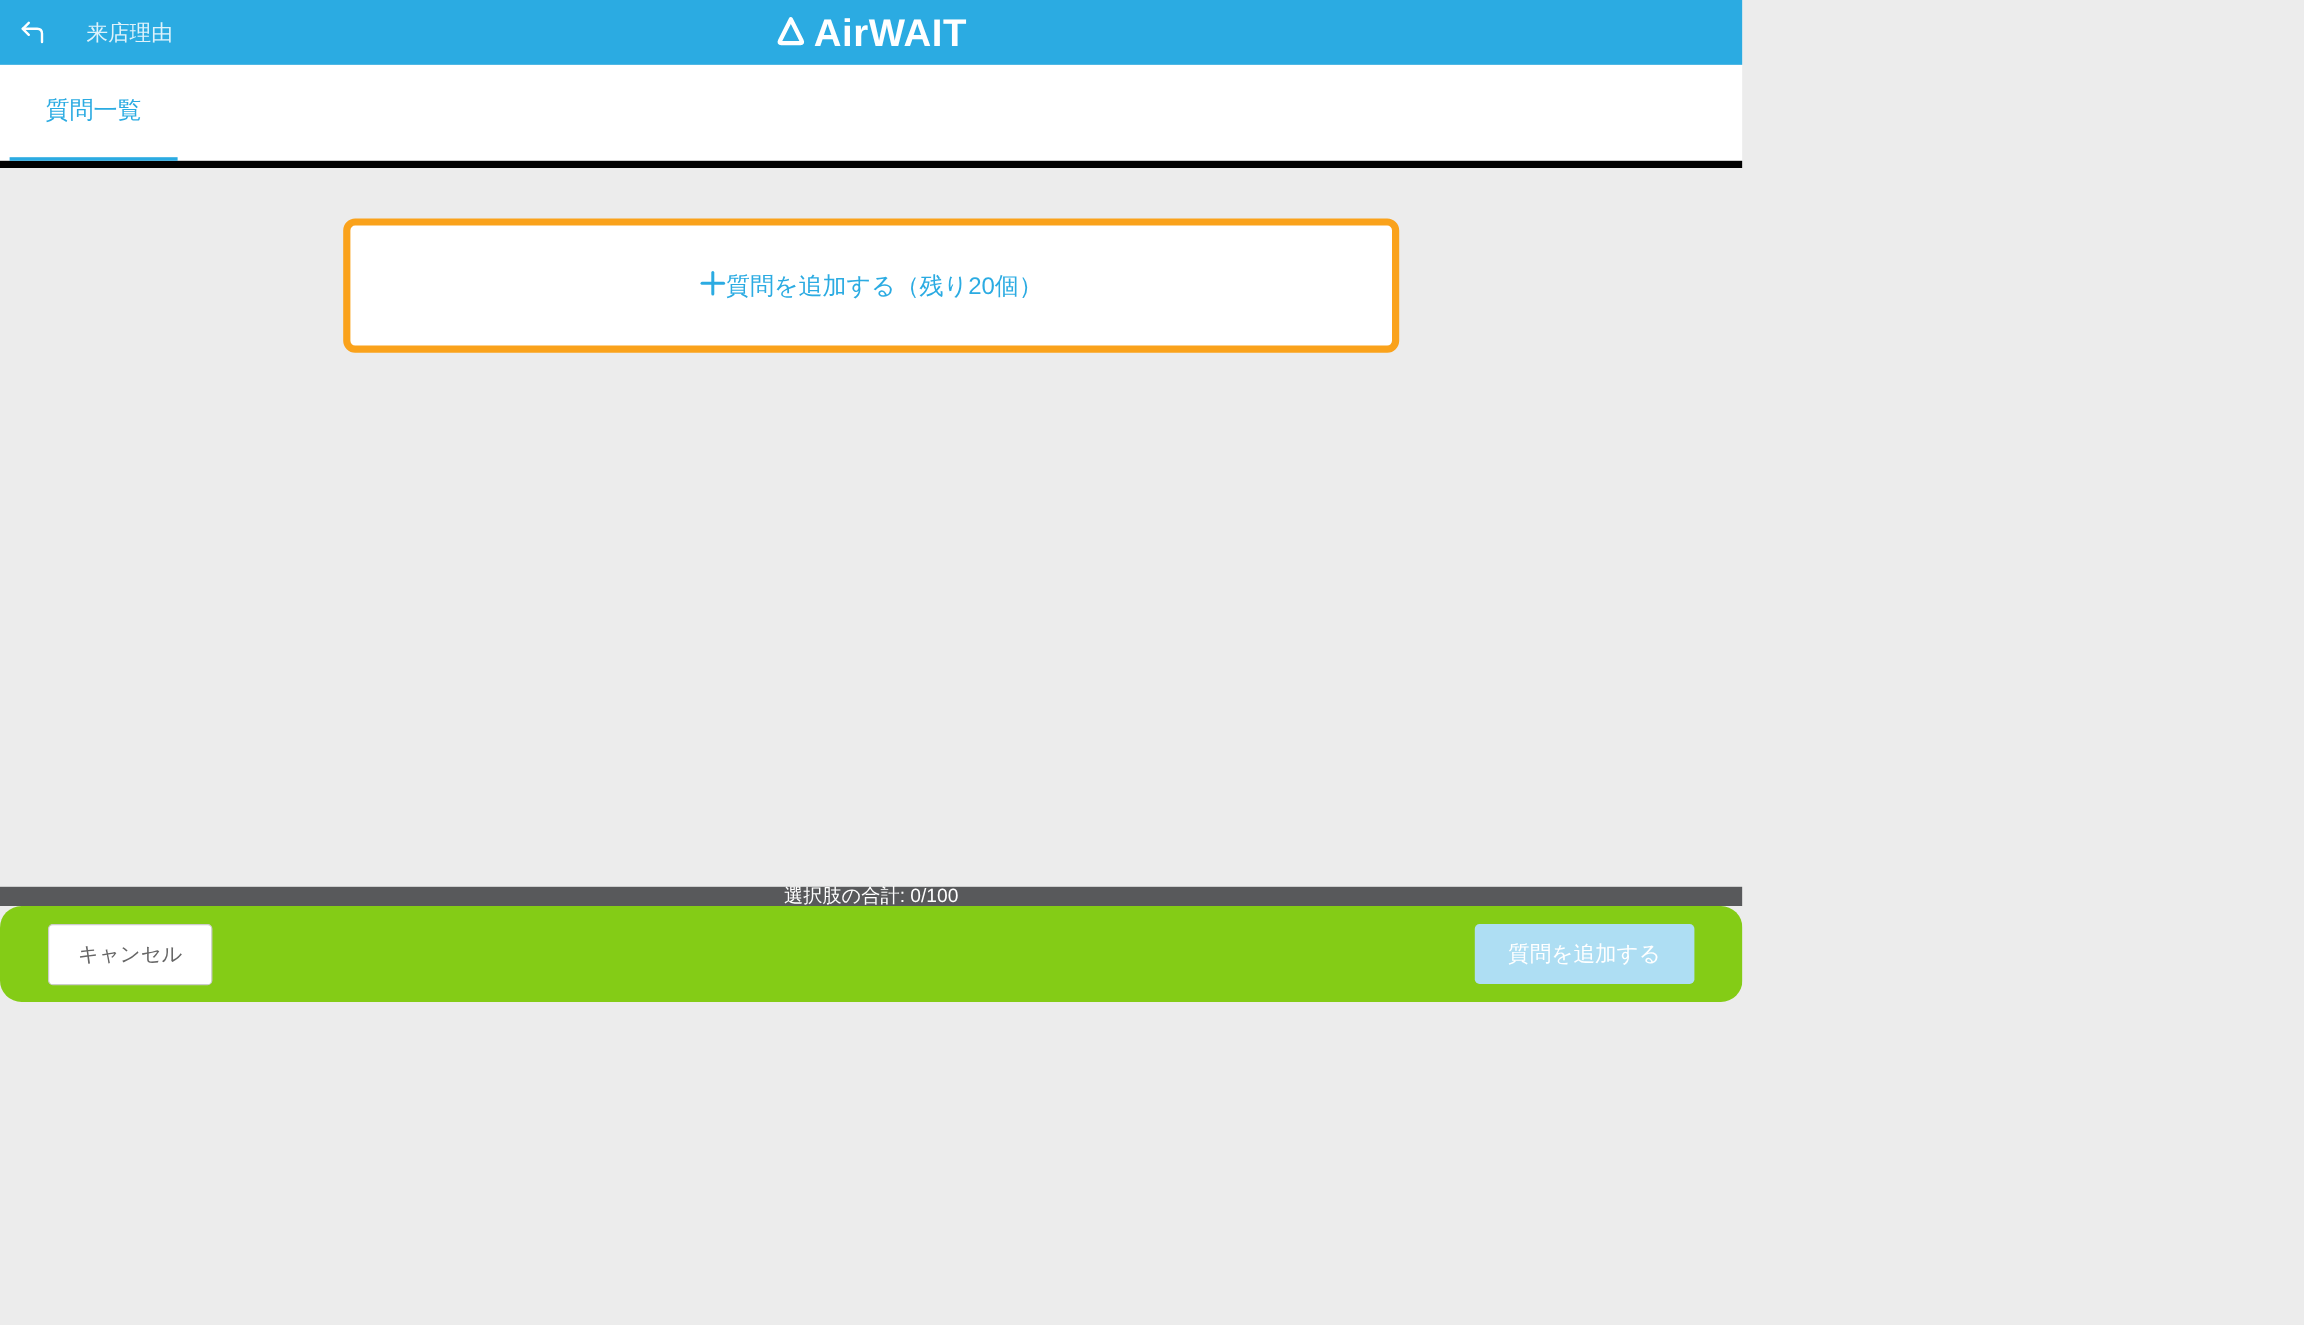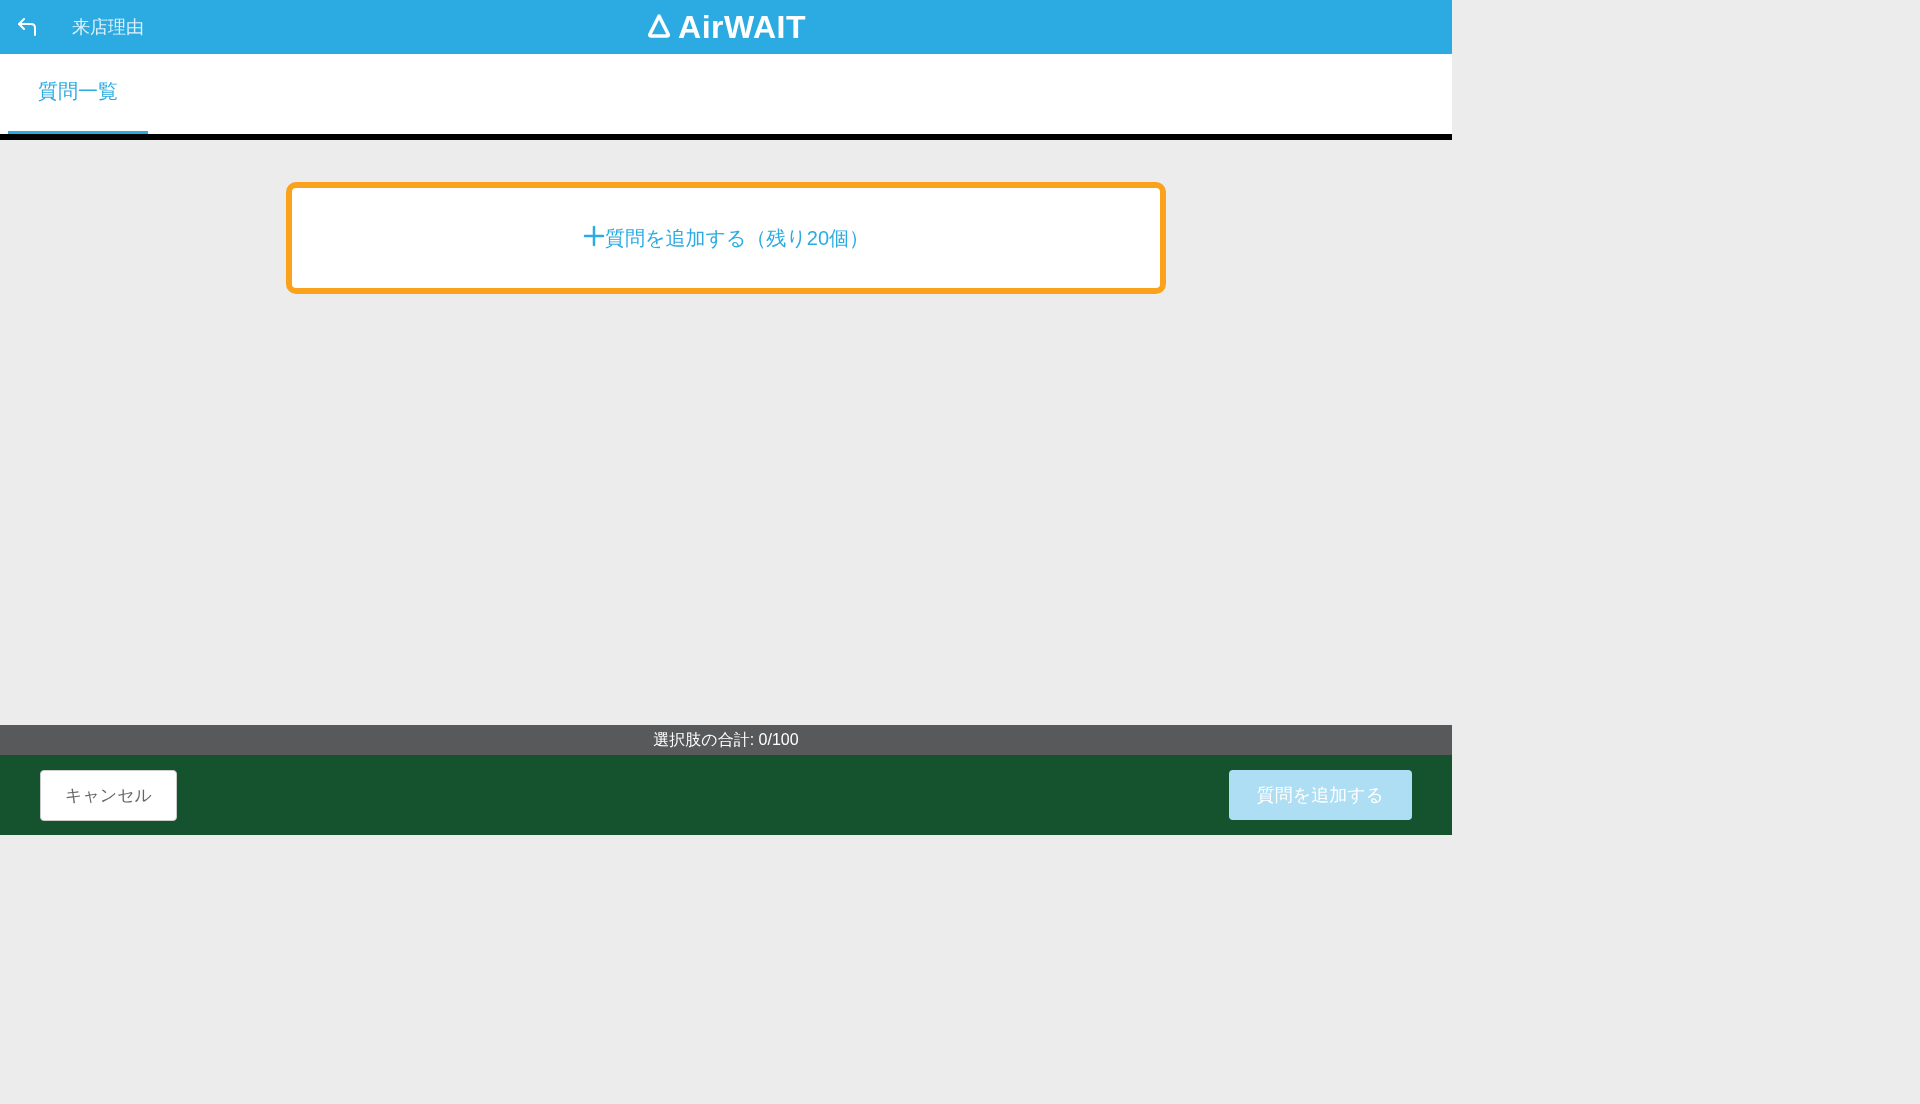--- a/index.html
+++ b/index.html
@@ -147,41 +147,42 @@
     }
     
     .add-question-text {
       color: #2babe2;
       font-size: 20px;
       font-weight: 400;
     }
     
     .status-bar {
       background: #58595b;
-      height: 30px;
+      height: 16px;
       display: flex;
       align-items: center;
       justify-content: center;
       flex-shrink: 0;
       margin-top: 46px;
     }
     
     .status-text {
       color: #ffffff;
       font-size: 16px;
     }
     
     .footer {
-      background: #14532d;
+      background: #84cc16;
       height: 80px;
       display: flex;
       align-items: center;
       justify-content: space-between;
       padding: 0 40px;
       flex-shrink: 0;
+      border-radius: 18px;
     }
     
     .cancel-button {
       background: #ffffff;
       border: 1px solid #cccccc;
       border-radius: 4px;
       padding: 13px 24px;
       font-size: 17px;
       color: #666666;
       cursor: pointer;

